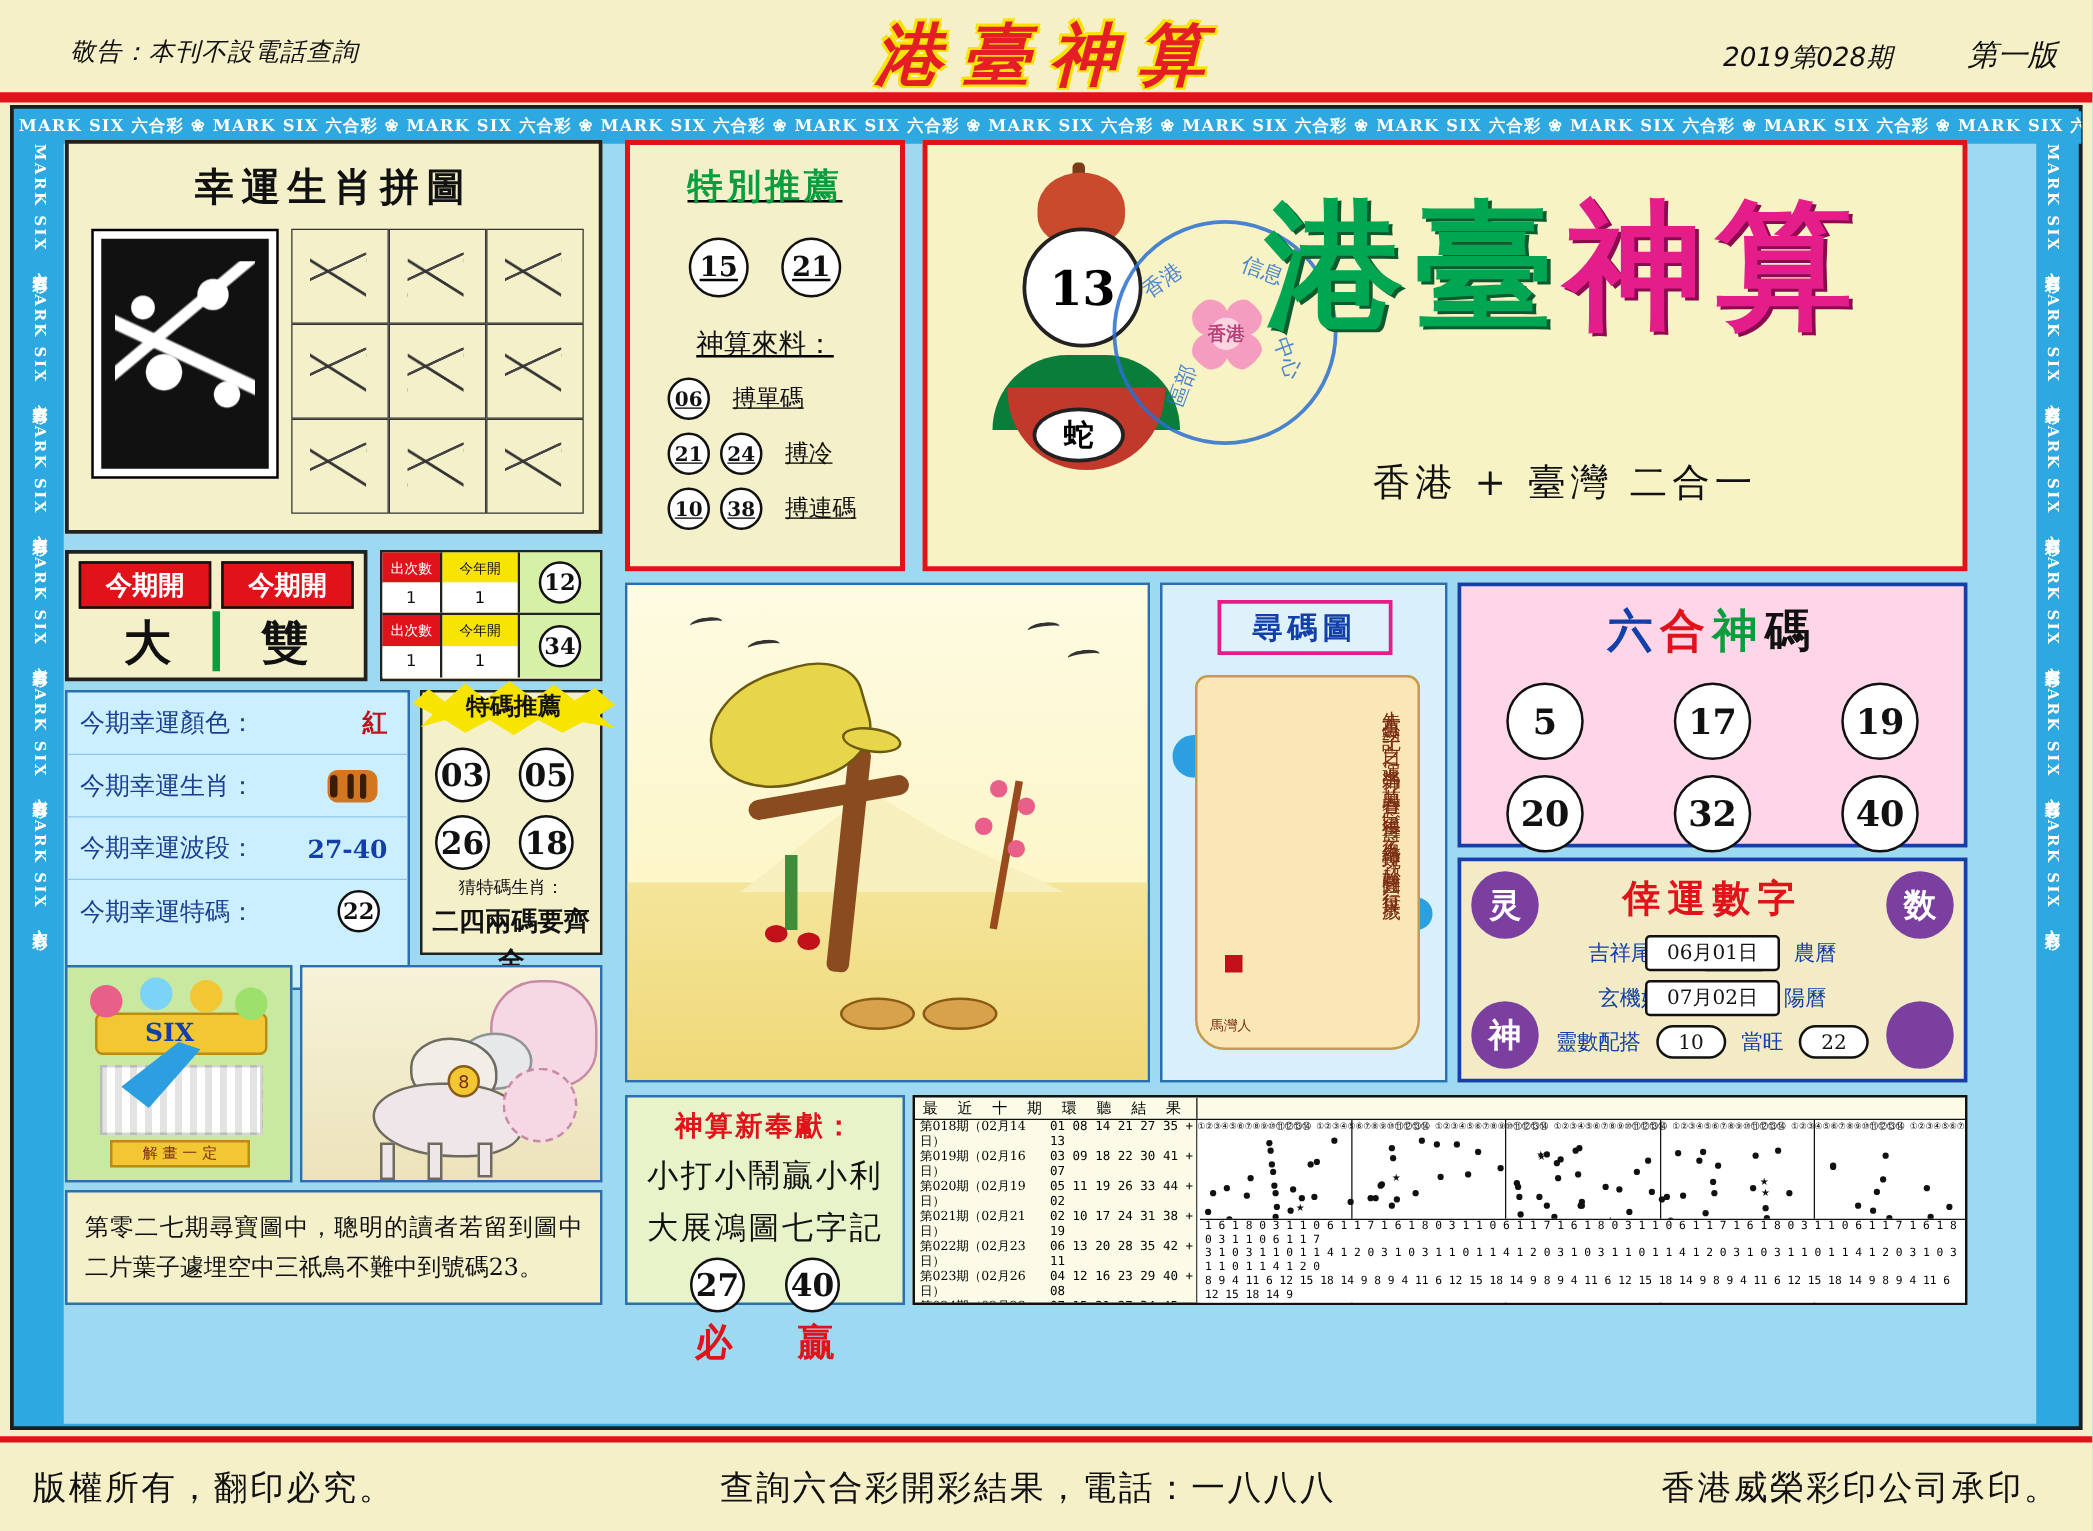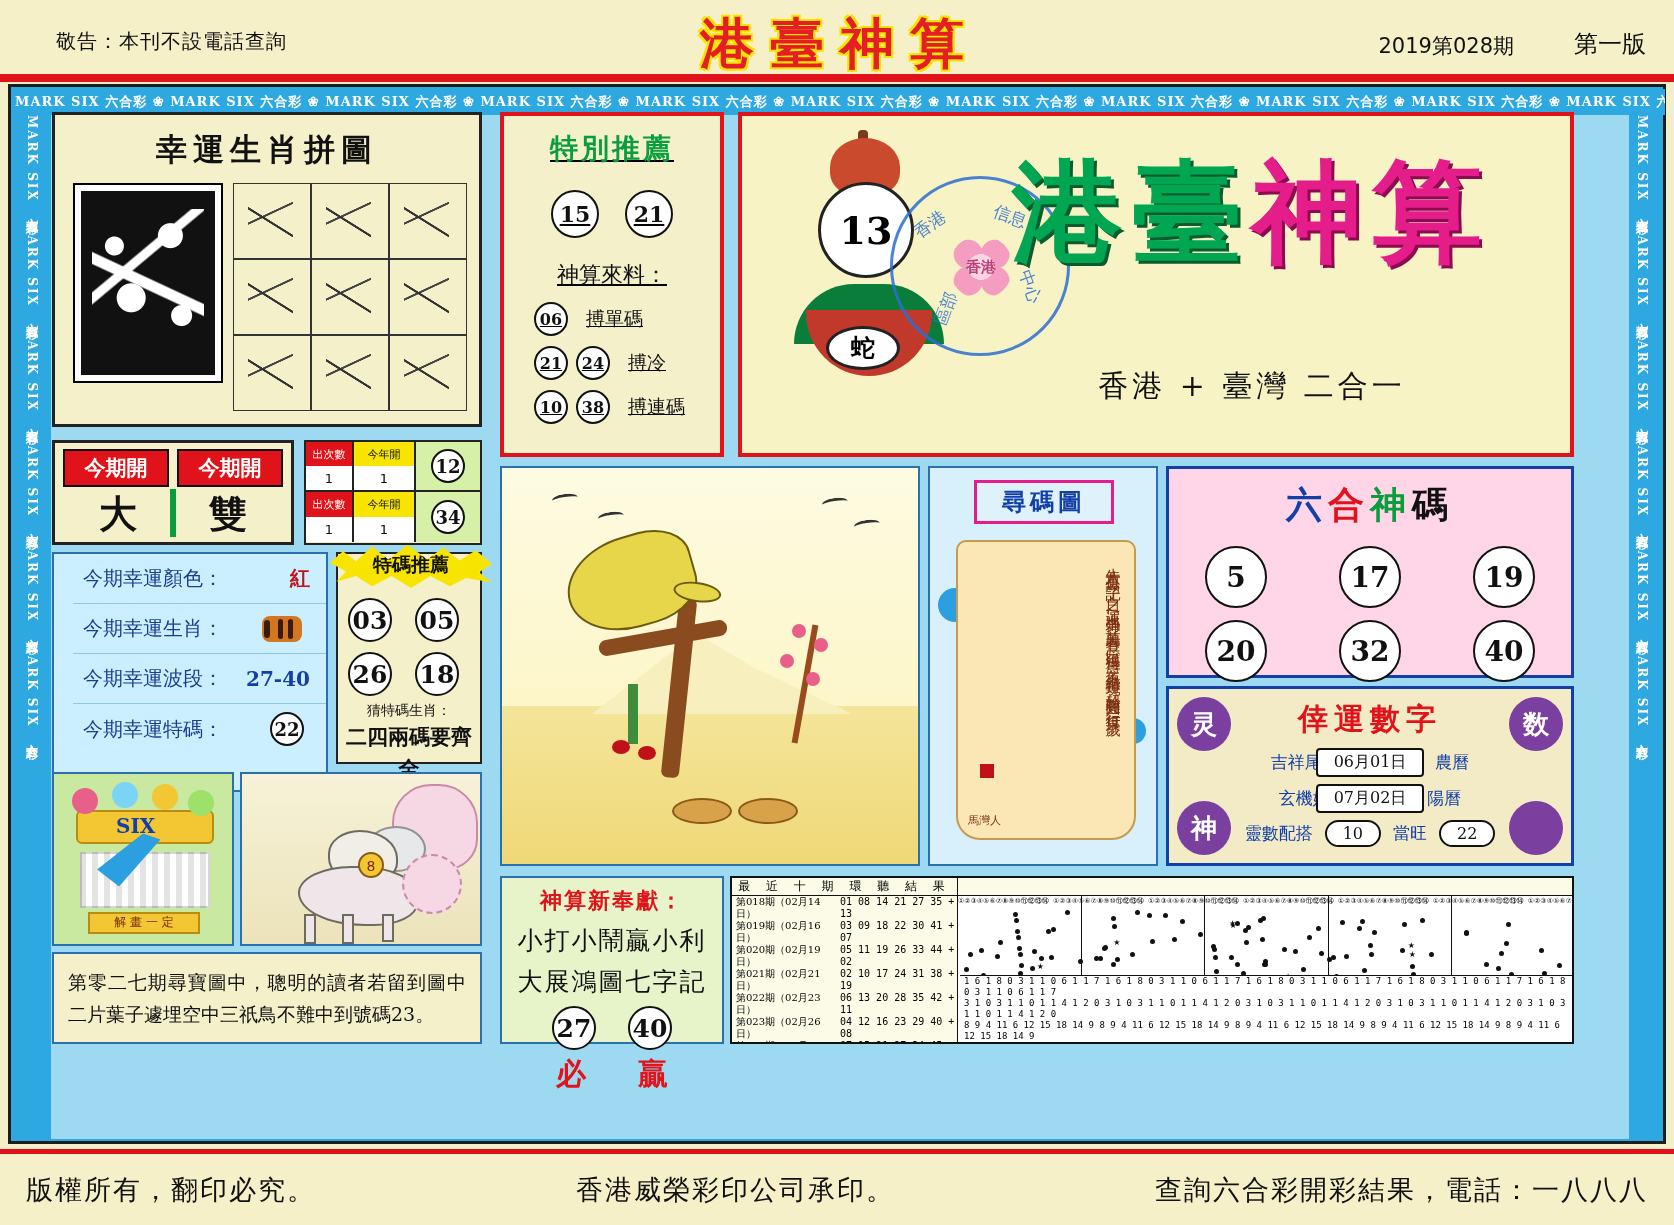--- a/index.html
+++ b/index.html
@@ -11,20 +11,21 @@
     position:relative;
     overflow:hidden;
   }
   .page { position:absolute; inset:0; }
 
   
   .topbar {
     position:absolute; left:0; top:0; width:1674px; height:78px;
     background:#f5f0c8;
     border-bottom:4px solid #e0121a;
+    font-style:italic;
   }
   .topbar .notice {
     position:absolute; left:56px; top:28px;
     font-size:20px; color:#111; letter-spacing:1px;
   }
   .topbar .maintitle {
     position:absolute; left:520px; top:8px; width:640px; text-align:center;
     font-family:"DejaVu Serif","Liberation Serif",serif;
     font-size:54px; font-weight:bold; letter-spacing:16px;
     color:#e51d24;
@@ -133,21 +134,21 @@
   .circ {
     display:inline-flex; align-items:center; justify-content:center;
     border:2px solid #111; border-radius:50%; background:#fff; color:#111;
     font-family:"DejaVu Serif","Liberation Serif",serif; font-weight:bold;
   }
   .circ.s { width:34px; height:34px; font-size:18px; }
 
   
   #lucky-info {
     left:52px; top:552px; width:276px; height:240px;
-    background:#ccefff; border:2px solid #2a6fae;padding-left:19px;
+    background:#ccefff; border:2px solid #2a6fae;
   }
   .lucky-row { display:flex; align-items:center; height:50px; padding-left:10px; font-size:20px;
     font-family:"DejaVu Serif","Liberation Serif",serif; color:#1b3f8f; border-bottom:1px solid #8fc6e8;}
   .lucky-row:last-child { border-bottom:none; }
   .lucky-row .v { margin-left:auto; margin-right:16px; color:#c0111b; font-weight:bold; }
   .lucky-row .v.blue { color:#1340a8; }
   .tiger { width:40px; height:26px; margin-left:auto; margin-right:24px; border-radius:8px;
     background:linear-gradient(90deg,#d2771f 0 100%); position:relative; }
   .tiger::before{content:"";position:absolute;left:2px;top:4px;width:6px;height:18px;background:#3a1c05;border-radius:3px;}
   .tiger::after{content:"";position:absolute;left:16px;top:3px;width:5px;height:20px;background:#3a1c05;border-radius:3px;box-shadow:10px 0 0 #3a1c05;}
@@ -866,17 +867,17 @@
     </div>
     <div style="position:absolute;left:228px;bottom:0;right:0;border-top:1px solid #111;background:#fff;">
       <div class="res-numline">1 6 1 8 0 3 1 1 0 6 1 1 7   1 6 1 8 0 3 1 1 0 6 1 1 7   1 6 1 8 0 3 1 1 0 6 1 1 7   1 6 1 8 0 3 1 1 0 6 1 1 7   1 6 1 8 0 3 1 1 0 6 1 1 7   </div>
       <div class="res-numline">3 1 0 3 1 1 0 1 1 4 1 2 0   3 1 0 3 1 1 0 1 1 4 1 2 0   3 1 0 3 1 1 0 1 1 4 1 2 0   3 1 0 3 1 1 0 1 1 4 1 2 0   3 1 0 3 1 1 0 1 1 4 1 2 0   </div>
       <div class="res-numline">8 9 4 11 6 12 15 18 14 9   8 9 4 11 6 12 15 18 14 9   8 9 4 11 6 12 15 18 14 9   8 9 4 11 6 12 15 18 14 9   8 9 4 11 6 12 15 18 14 9   </div>
     </div>
   </div>
 
   <div class="bottombar">
     <span>版權所有，翻印必究。</span>
+    <span>查詢六合彩開彩結果，電話：一八八八</span>
     <span>香港威榮彩印公司承印。</span>
-    <span>查詢六合彩開彩結果，電話：一八八八</span>
   </div>
 
 </div>
 
 </body></html>

